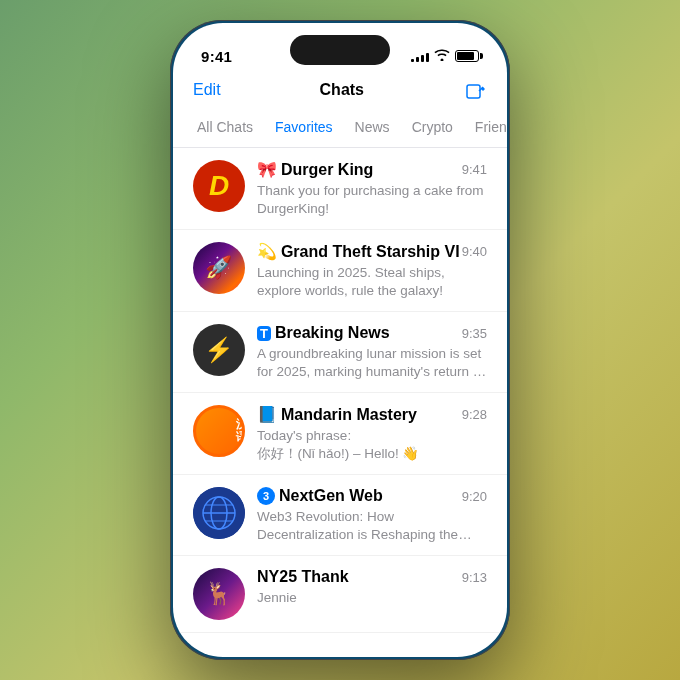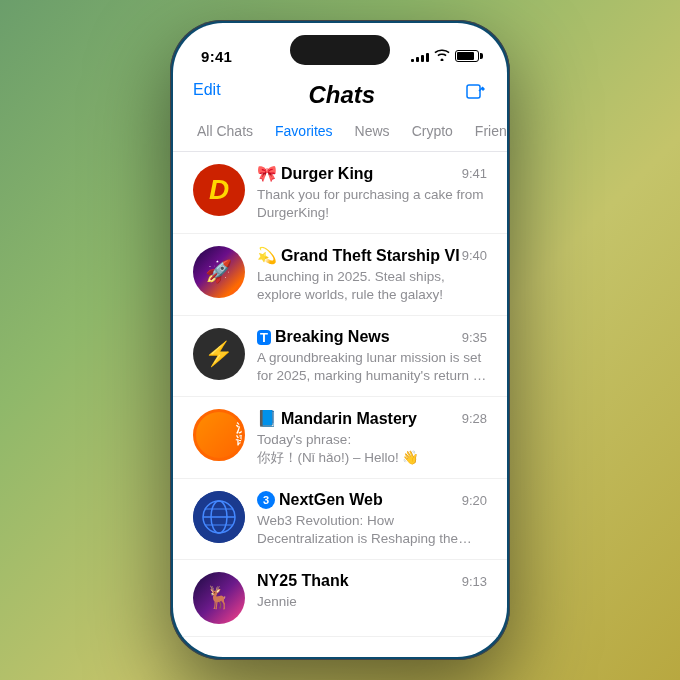--- a/index.html
+++ b/index.html
@@ -124,24 +124,23 @@
       padding: 6px 20px 12px 20px;
     }
 
     .header-edit {
       font-size: 16px;
       color: #007aff;
       font-weight: 400;
     }
 
     .header-title {
-      font-size: 24px;
+      font-size: 16px;
       font-weight: 700;
       color: #000;
-      font-style: italic;
     }
 
     .header-compose {
       width: 24px;
       height: 24px;
       display: flex;
       align-items: center;
       justify-content: center;
       color: #007aff;
     }

